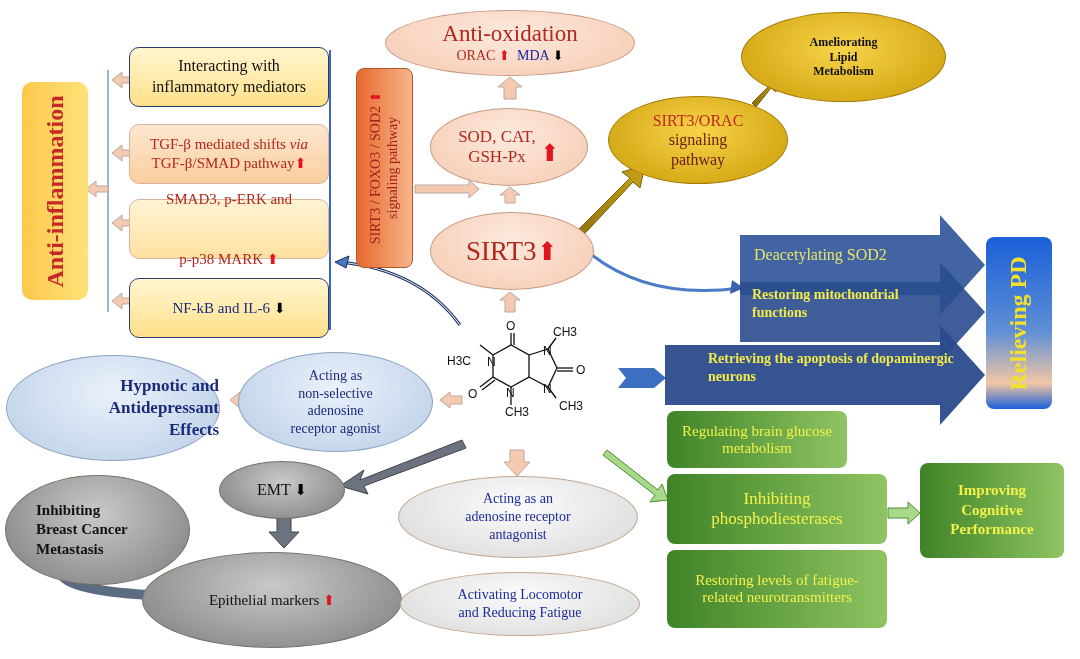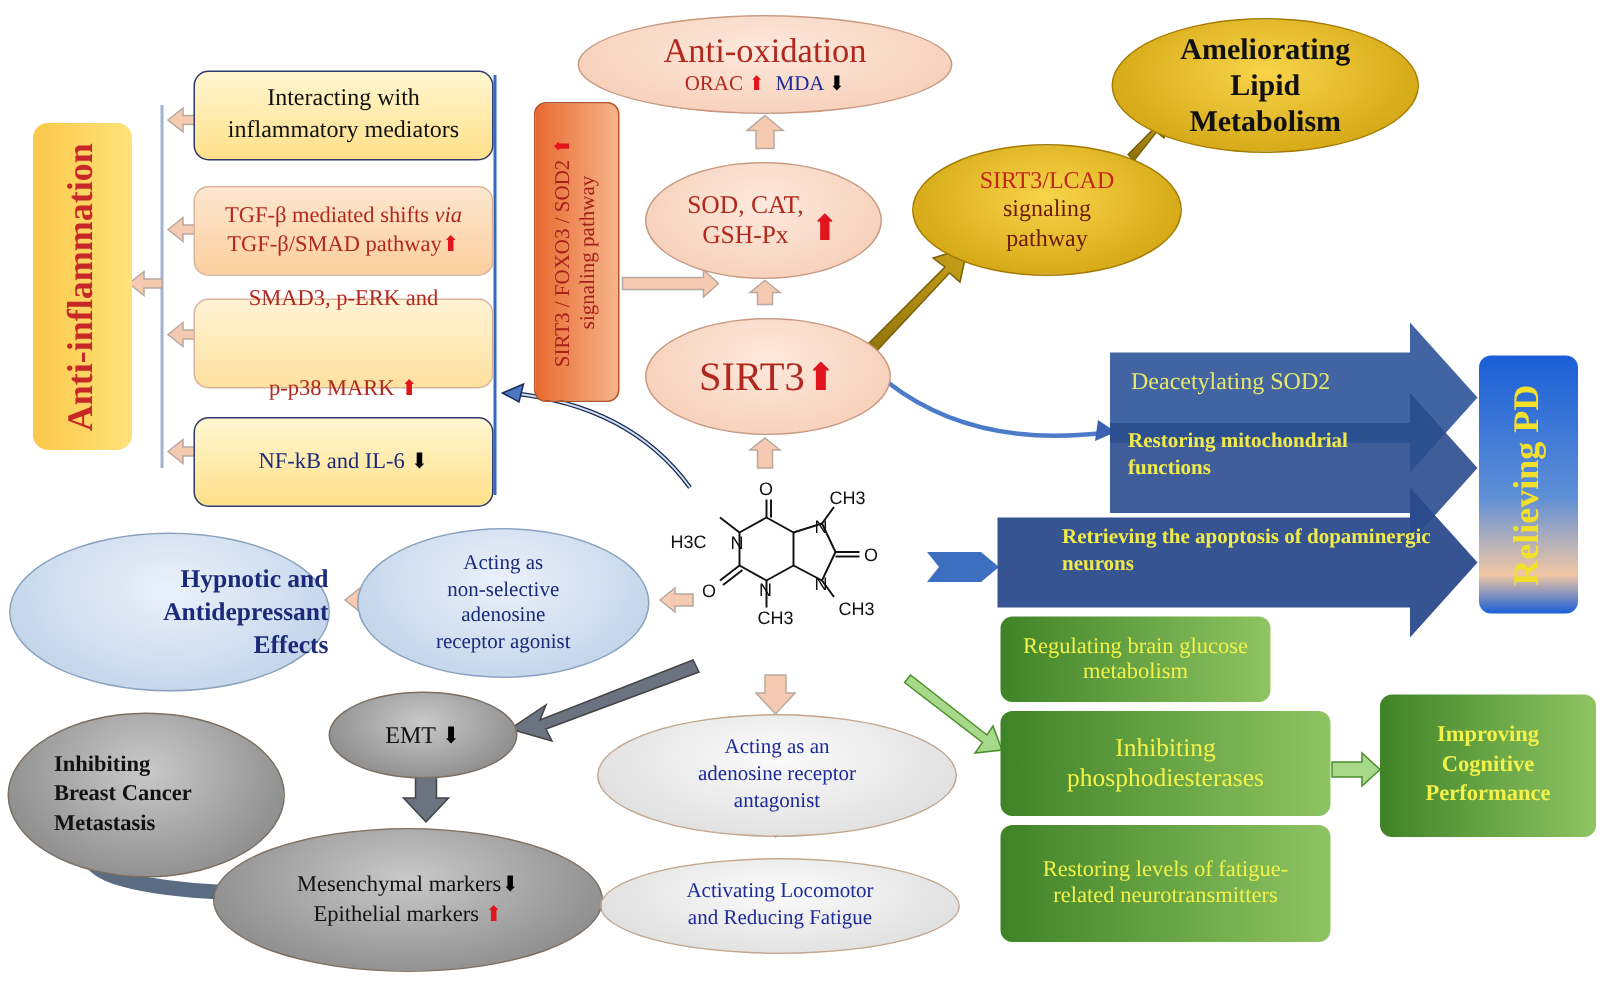--- a/index.html
+++ b/index.html
@@ -110,27 +110,27 @@
         <div>GSH-Px</div>
       </div>
       <span class="up" style="font-size:24px;">⬆</span>
     </div>
 </div>
 
 <div class="abs center peachell" style="left:430px;top:212px;width:164px;height:78px;color:#b0281e;font-size:27px;">
   <div><span>SIRT3</span><span class="up">⬆</span></div>
 </div>
 
-<div class="abs center goldell" style="left:741px;top:12px;width:205px;height:90px;font-weight:bold;font-size:20px;color:#111;line-height:1.2;">
+<div class="abs center goldell" style="left:741px;top:12px;width:205px;height:90px;font-weight:bold;font-size:12px;color:#111;line-height:1.2;">
   <div>Ameliorating</div>
     <div>Lipid</div>
     <div>Metabolism</div>
 </div>
 <div class="abs center goldell" style="left:608px;top:96px;width:180px;height:88px;font-size:16px;line-height:1.2;color:#6b1c0c;">
-  <div style="color:#c1261b;">SIRT3/LCAD</div>
+  <div style="color:#c1261b;">SIRT3/ORAC</div>
     <div>signaling</div>
     <div>pathway</div>
 </div>
 
 <div class="abs" style="left:744px;top:240px;width:196px;height:38px;color:#e6e66a;font-size:16px;padding:6px 10px;">Deacetylating  SOD2</div>
 <div class="abs" style="left:744px;top:284px;width:200px;height:42px;color:#f0ea4a;font-size:14px;font-weight:bold;padding:2px 8px;line-height:1.3;">Restoring mitochondrial functions</div>
 <div class="abs" style="left:700px;top:348px;width:270px;height:42px;color:#f0ea4a;font-size:14px;font-weight:bold;padding:2px 8px;line-height:1.3;">Retrieving the apoptosis of dopaminergic neurons</div>
 <div class="abs center" style="left:986px;top:237px;width:66px;height:172px;background:linear-gradient(#1a5fd8,#5f8fd6 55%,#f1c7a4 85%,#1a5fd8);border-radius:8px;">
   <div style="transform:rotate(-90deg);white-space:nowrap;color:#f2e02a;font-weight:bold;font-size:24px;">Relieving PD</div>
 </div>
@@ -179,21 +179,20 @@
 
 <div class="abs center greyell" style="left:219px;top:461px;width:126px;height:58px;font-size:16px;color:#111;">
   <div><span>EMT</span> <span class="down">⬇</span></div>
 </div>
 <div class="abs center greyell" style="left:5px;top:475px;width:185px;height:110px;font-weight:bold;font-size:15px;color:#111;align-items:flex-start;padding-left:30px;text-align:left;line-height:1.3;">
   <div>Inhibiting</div>
     <div>Breast Cancer</div>
     <div>Metastasis</div>
 </div>
 <div class="abs center greyell" style="left:142px;top:552px;width:260px;height:96px;font-size:15px;color:#111;line-height:1.35;">
-  <div><span>Mesenchymal markers</span><span class="down">⬇</span></div>
   <div><span>Epithelial  markers</span> <span class="up">⬆</span></div>
 </div>
 
 <div class="abs center lightell" style="left:398px;top:476px;width:240px;height:82px;color:#1c2a9a;font-size:14px;line-height:1.3;">
   <div>Acting as an</div>
     <div>adenosine receptor</div>
     <div>antagonist</div>
 </div>
 <div class="abs center lightell" style="left:400px;top:572px;width:240px;height:64px;color:#1c2a9a;font-size:14px;line-height:1.3;">
   <div>Activating  Locomotor</div>

